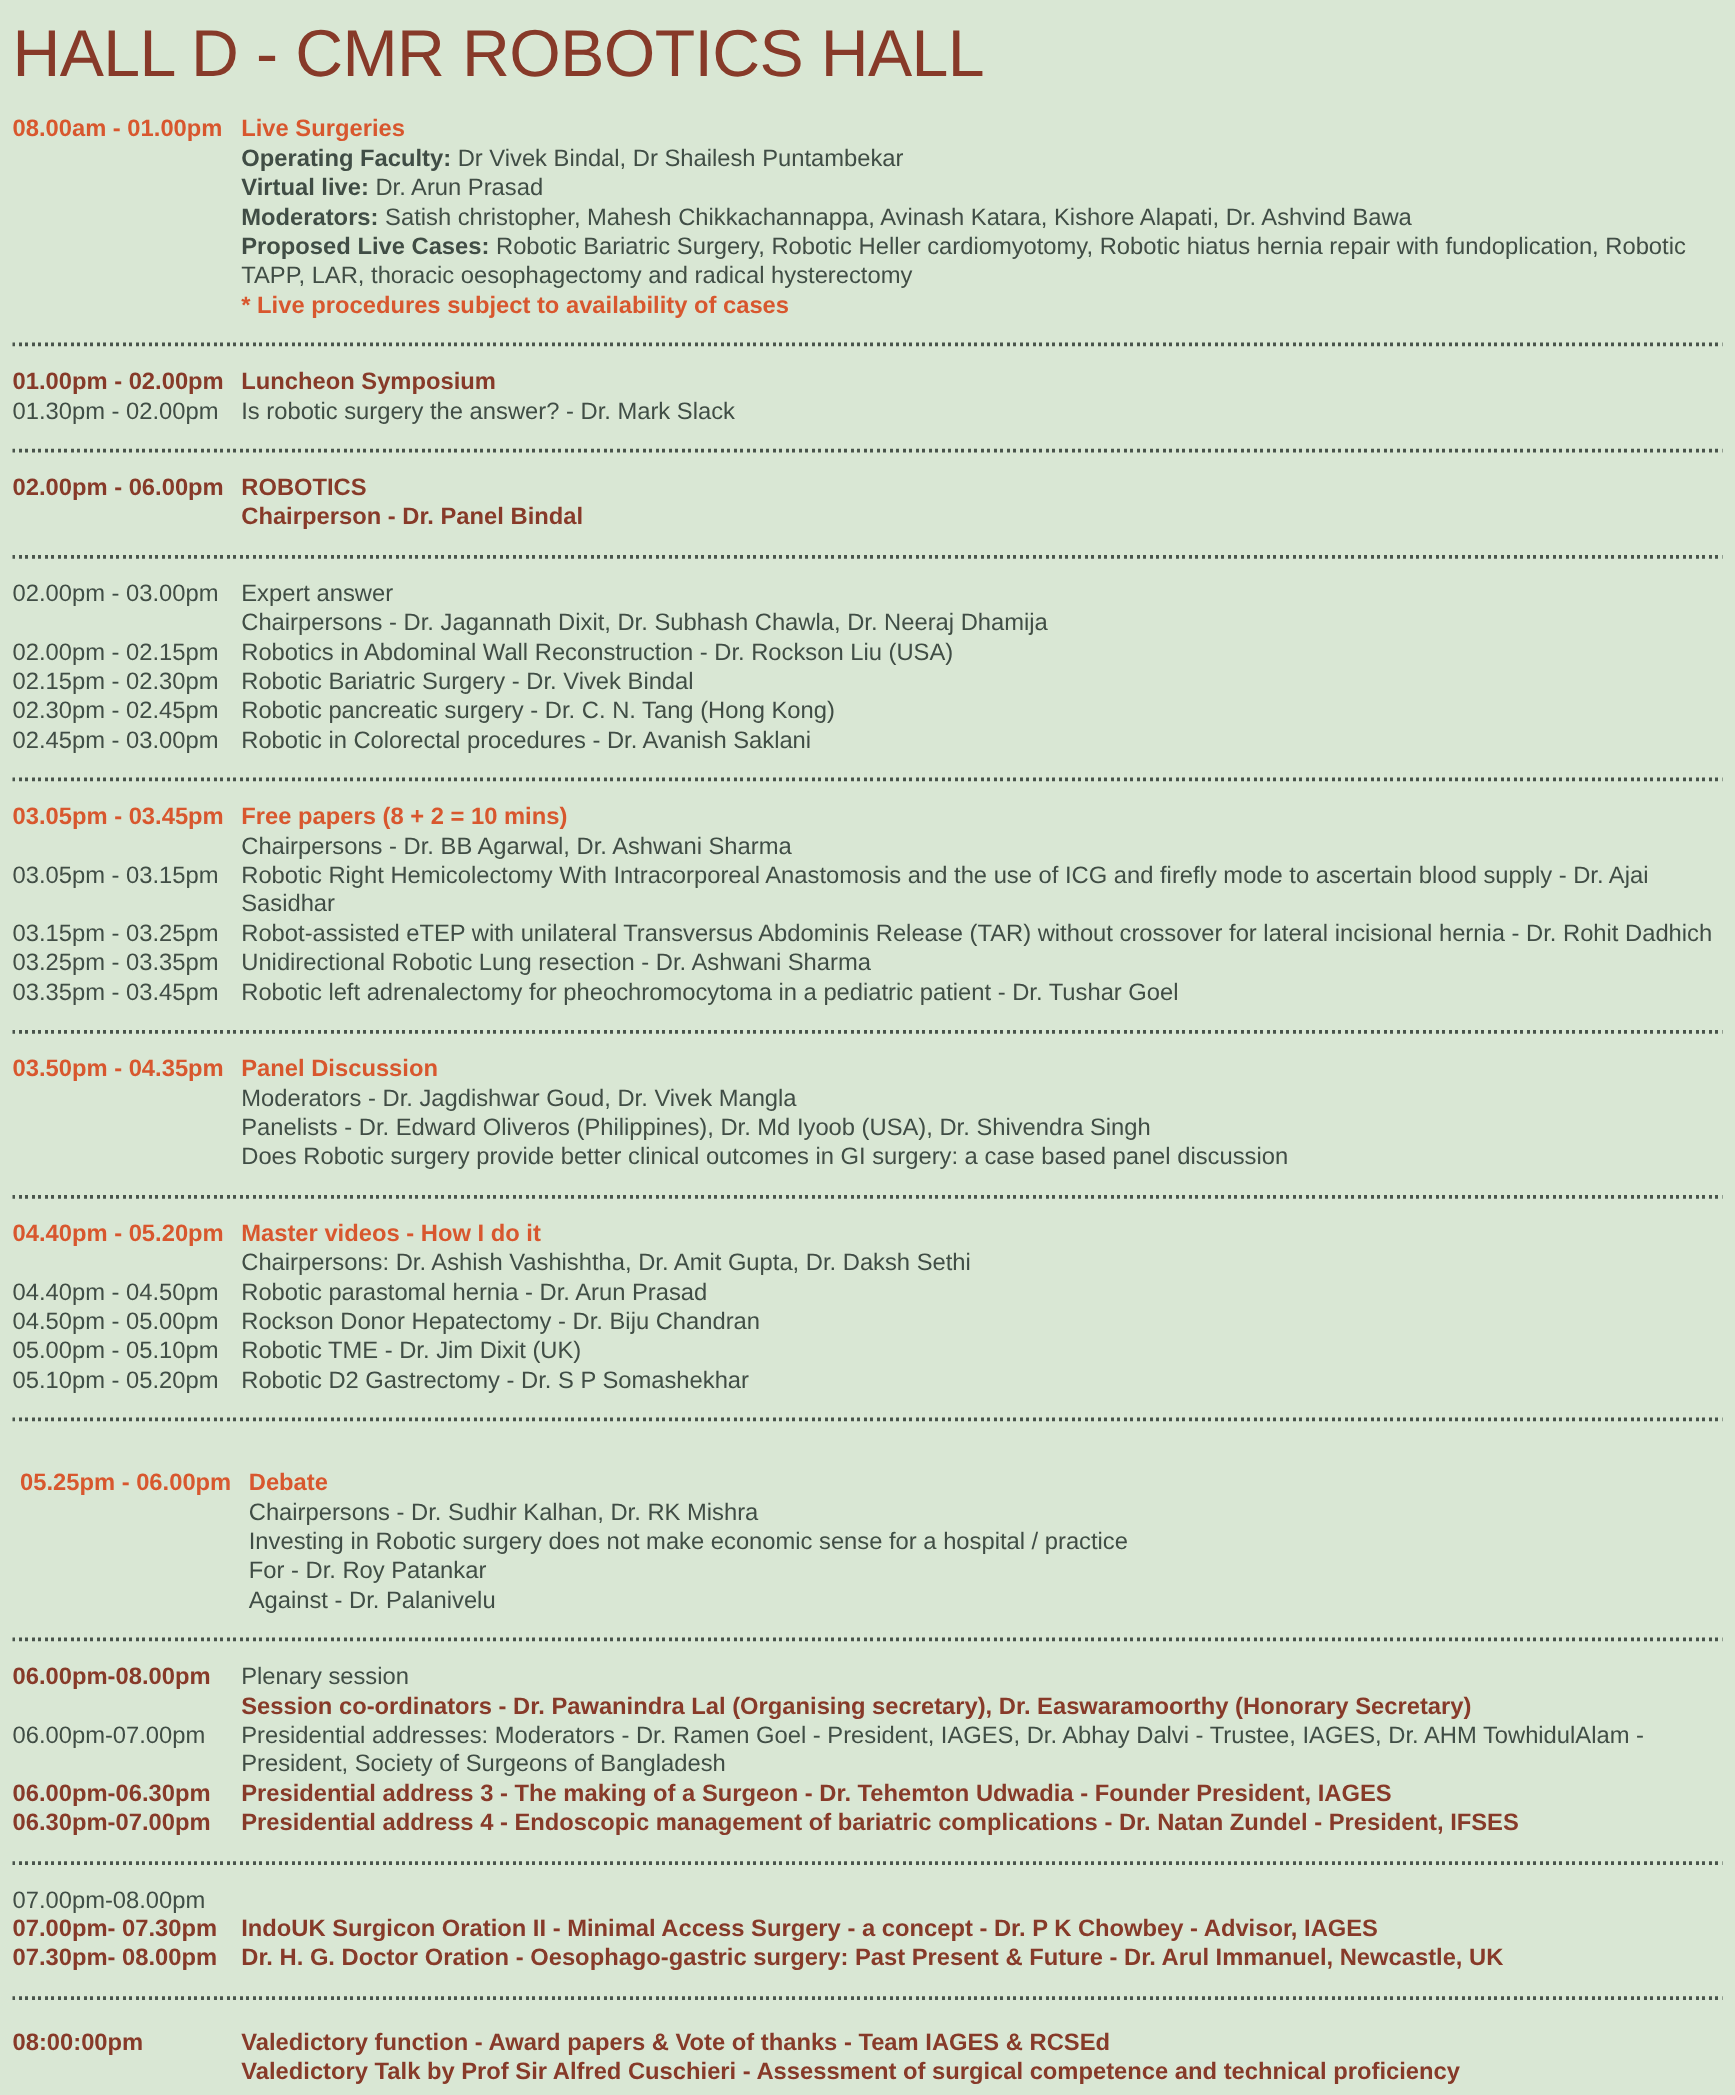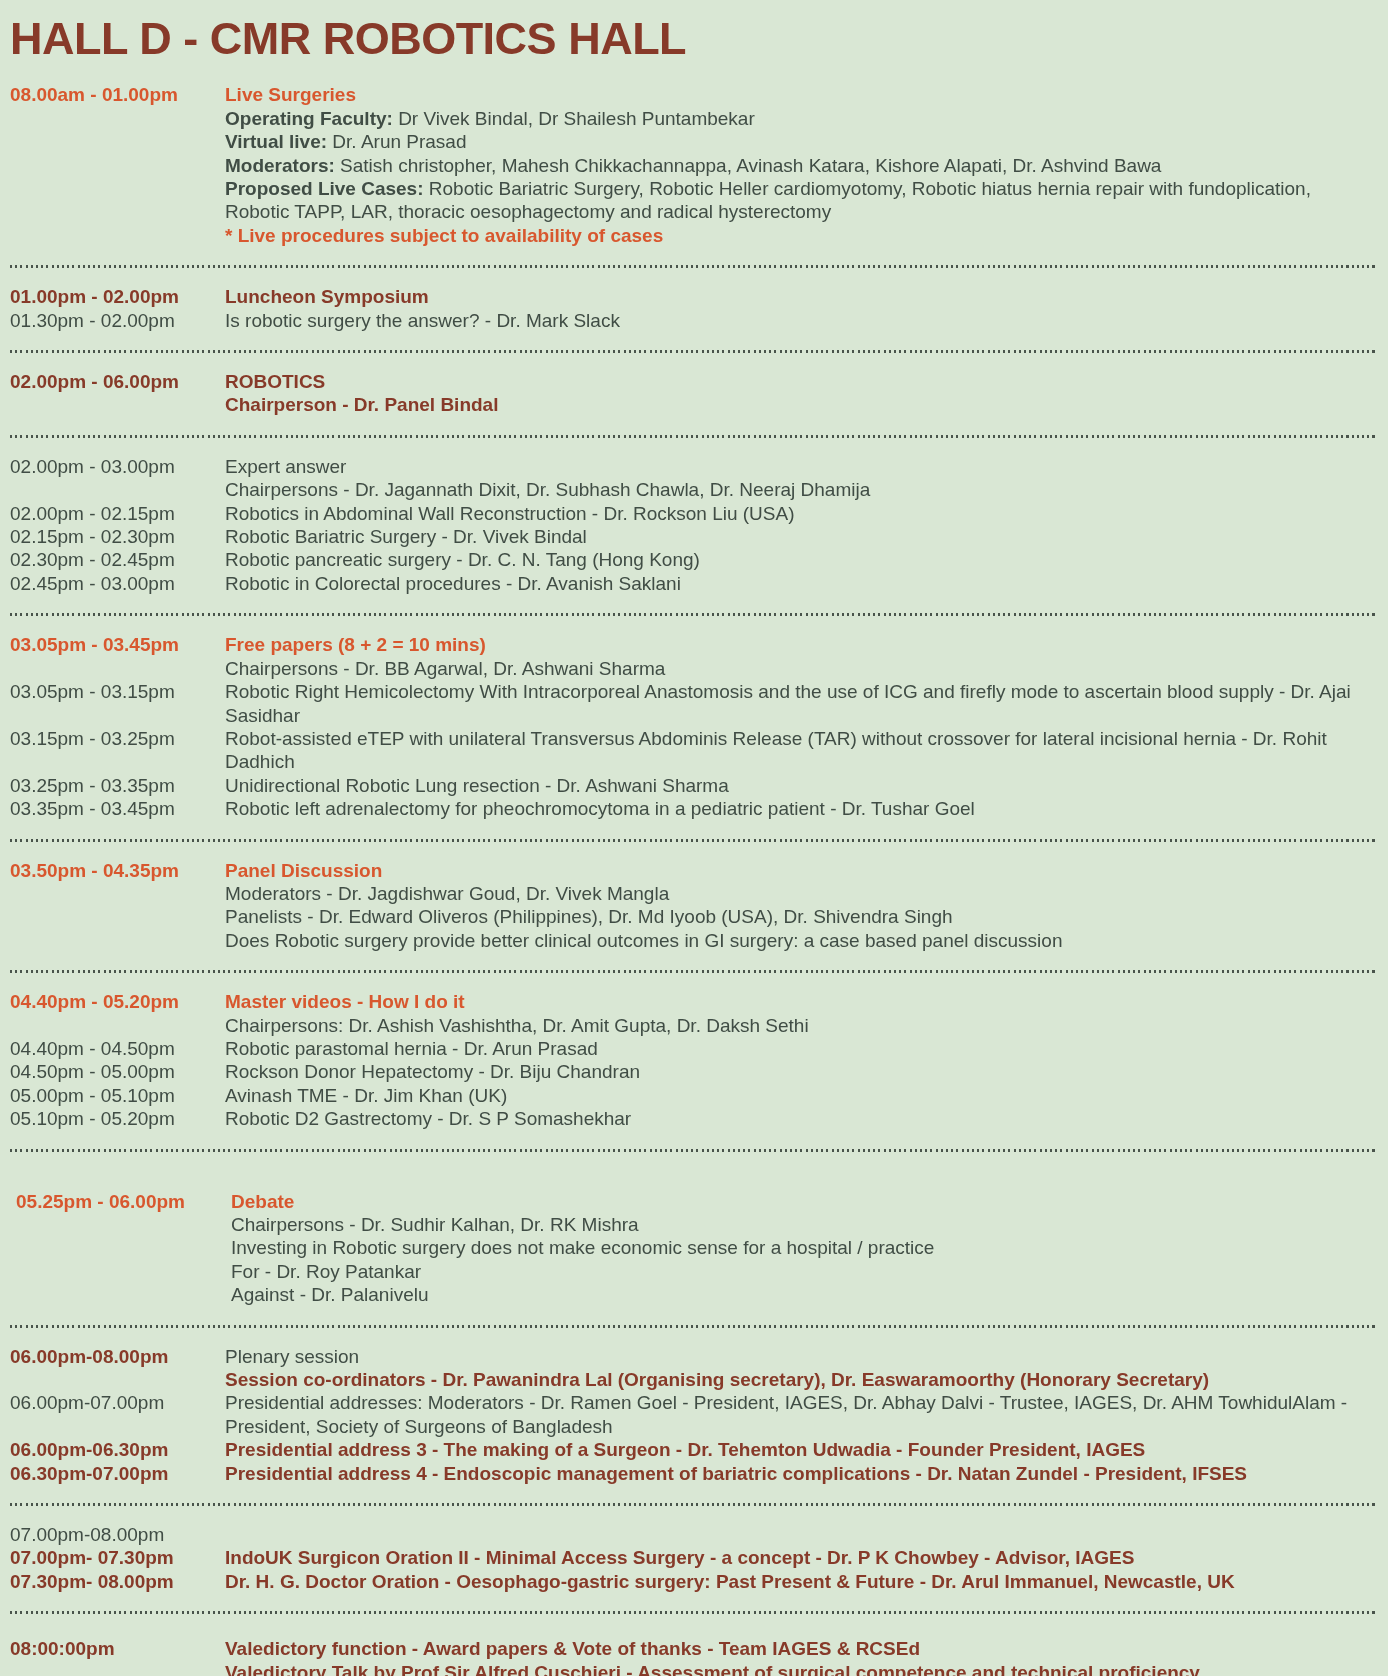--- a/index.html
+++ b/index.html
@@ -11,29 +11,28 @@
   }
   *{box-sizing:border-box;margin:0;padding:0;}
   html,body{background:var(--bg);}
   body{
     width:1388px;height:1676px;overflow:hidden;
     font-family:"Liberation Sans","DejaVu Sans",sans-serif;
     color:var(--dark);
   }
   .page{padding:12px 10px 0 10px;}
   h1.title{
-    font-size:45px;line-height:1.12;font-weight:700;
+    font-size:53px;line-height:1.12;font-weight:400;
     color:var(--brick);letter-spacing:-0.5px;margin:2px 0 10px 0;
   }
   section{padding:9px 0 9px 0;}
   .row{
     display:grid;grid-template-columns:183px 1fr;
     font-size:19px;line-height:23.4px;
     padding-right:6px;
-    gap:32px;
   }
   .time{font-weight:400;}
   .content{padding-right:2px;}
   .c-orange{color:var(--orange);font-weight:700;}
   .c-brick{color:var(--brick);font-weight:700;}
   .c-dark-b{color:var(--dark);font-weight:400;}
   .c-dark{color:var(--dark);font-weight:400;}
   .lbl{font-weight:700;}
   .dots{
     height:3px;margin:9px 0 8px 0;
@@ -190,21 +189,21 @@
     <div class="row">
       <div class="time c-dark">04.40pm - 04.50pm</div>
       <div class="content c-dark">Robotic parastomal hernia - Dr. Arun Prasad</div>
     </div>
     <div class="row">
       <div class="time c-dark">04.50pm - 05.00pm</div>
       <div class="content c-dark">Rockson Donor Hepatectomy - Dr. Biju Chandran</div>
     </div>
     <div class="row">
       <div class="time c-dark">05.00pm - 05.10pm</div>
-      <div class="content c-dark">Avinash TME - Dr. Jim Khan (UK)</div>
+      <div class="content c-dark">Robotic TME - Dr. Jim Dixit (UK)</div>
     </div>
     <div class="row">
       <div class="time c-dark">05.10pm - 05.20pm</div>
       <div class="content c-dark">Robotic D2 Gastrectomy - Dr. S P Somashekhar</div>
     </div>
   </section>
   <div class="dots"></div>
 
   <section class="sec-debate">
     <div class="row">

